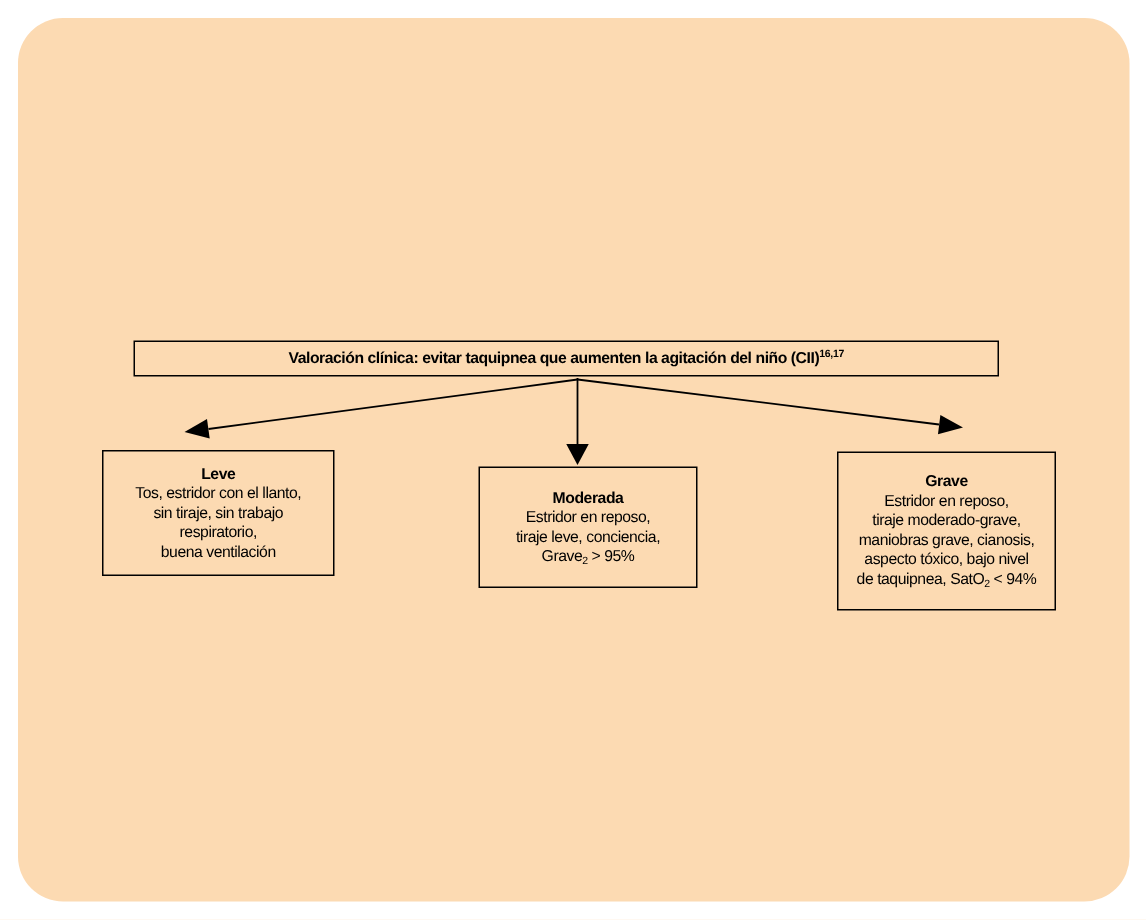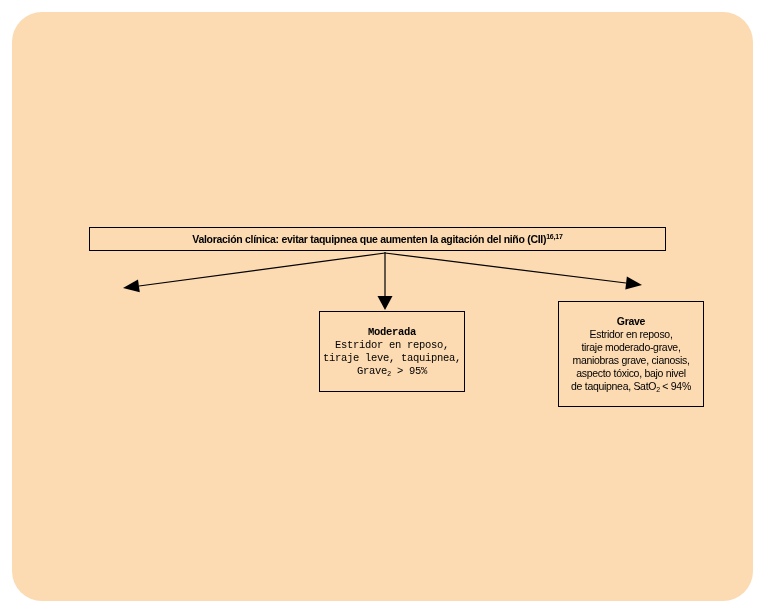--- a/index.html
+++ b/index.html
@@ -45,21 +45,21 @@
     height: 24px;
     font-weight: bold;
   }
   .rootbox sup {
     font-size: 7px;
     line-height: 0;
     vertical-align: 4px;
     letter-spacing: -0.2px;
   }
   .box-leve     { left: 56px;  top: 288px; width: 155px; height: 84px;  }
-  .box-moderada { left: 307px; top: 299px; width: 146px; height: 81px; font-family: Liberation Mono, monospace;  }
+  .box-moderada { left: 307px; top: 299px; width: 146px; height: 81px;  }
   .box-grave    { left: 546px; top: 289px; width: 146px; height: 106px; }
   .box-title { font-weight: bold; }
   .box-line sub {
     font-size: 7px;
     line-height: 0;
     vertical-align: -2px;
   }
   svg.arrows {
     position: absolute;
     left: 0;
@@ -89,25 +89,32 @@
       <g>
         <line x1="373" y1="240" x2="373" y2="285"></line>
         <polygon points="373,298 365.5,284 380.5,284"></polygon>
       </g>
       <g>
         <line x1="373" y1="241" x2="614" y2="271"></line>
         <polygon points="630,273 613.3,277.5 614.9,264.6"></polygon>
       </g>
     </svg>
 
+    <div class="flowbox box-leve">
+      <div class="box-title">Leve</div>
+      <div class="box-line">Tos, estridor con el llanto,</div>
+      <div class="box-line">sin tiraje, sin trabajo</div>
+      <div class="box-line">respiratorio,</div>
+      <div class="box-line">buena ventilación</div>
+    </div>
 
     <div class="flowbox box-moderada">
       <div class="box-title">Moderada</div>
       <div class="box-line">Estridor en reposo,</div>
-      <div class="box-line">tiraje leve, taquipnea,</div>
+      <div class="box-line">tiraje leve, conciencia,</div>
       <div class="box-line">
         <span>Grave</span><sub>2</sub><span> &gt; 95%</span>
       </div>
     </div>
 
     <div class="flowbox box-grave">
       <div class="box-title">Grave</div>
       <div class="box-line">Estridor en reposo,</div>
       <div class="box-line">tiraje moderado-grave,</div>
       <div class="box-line">maniobras grave, cianosis,</div>

